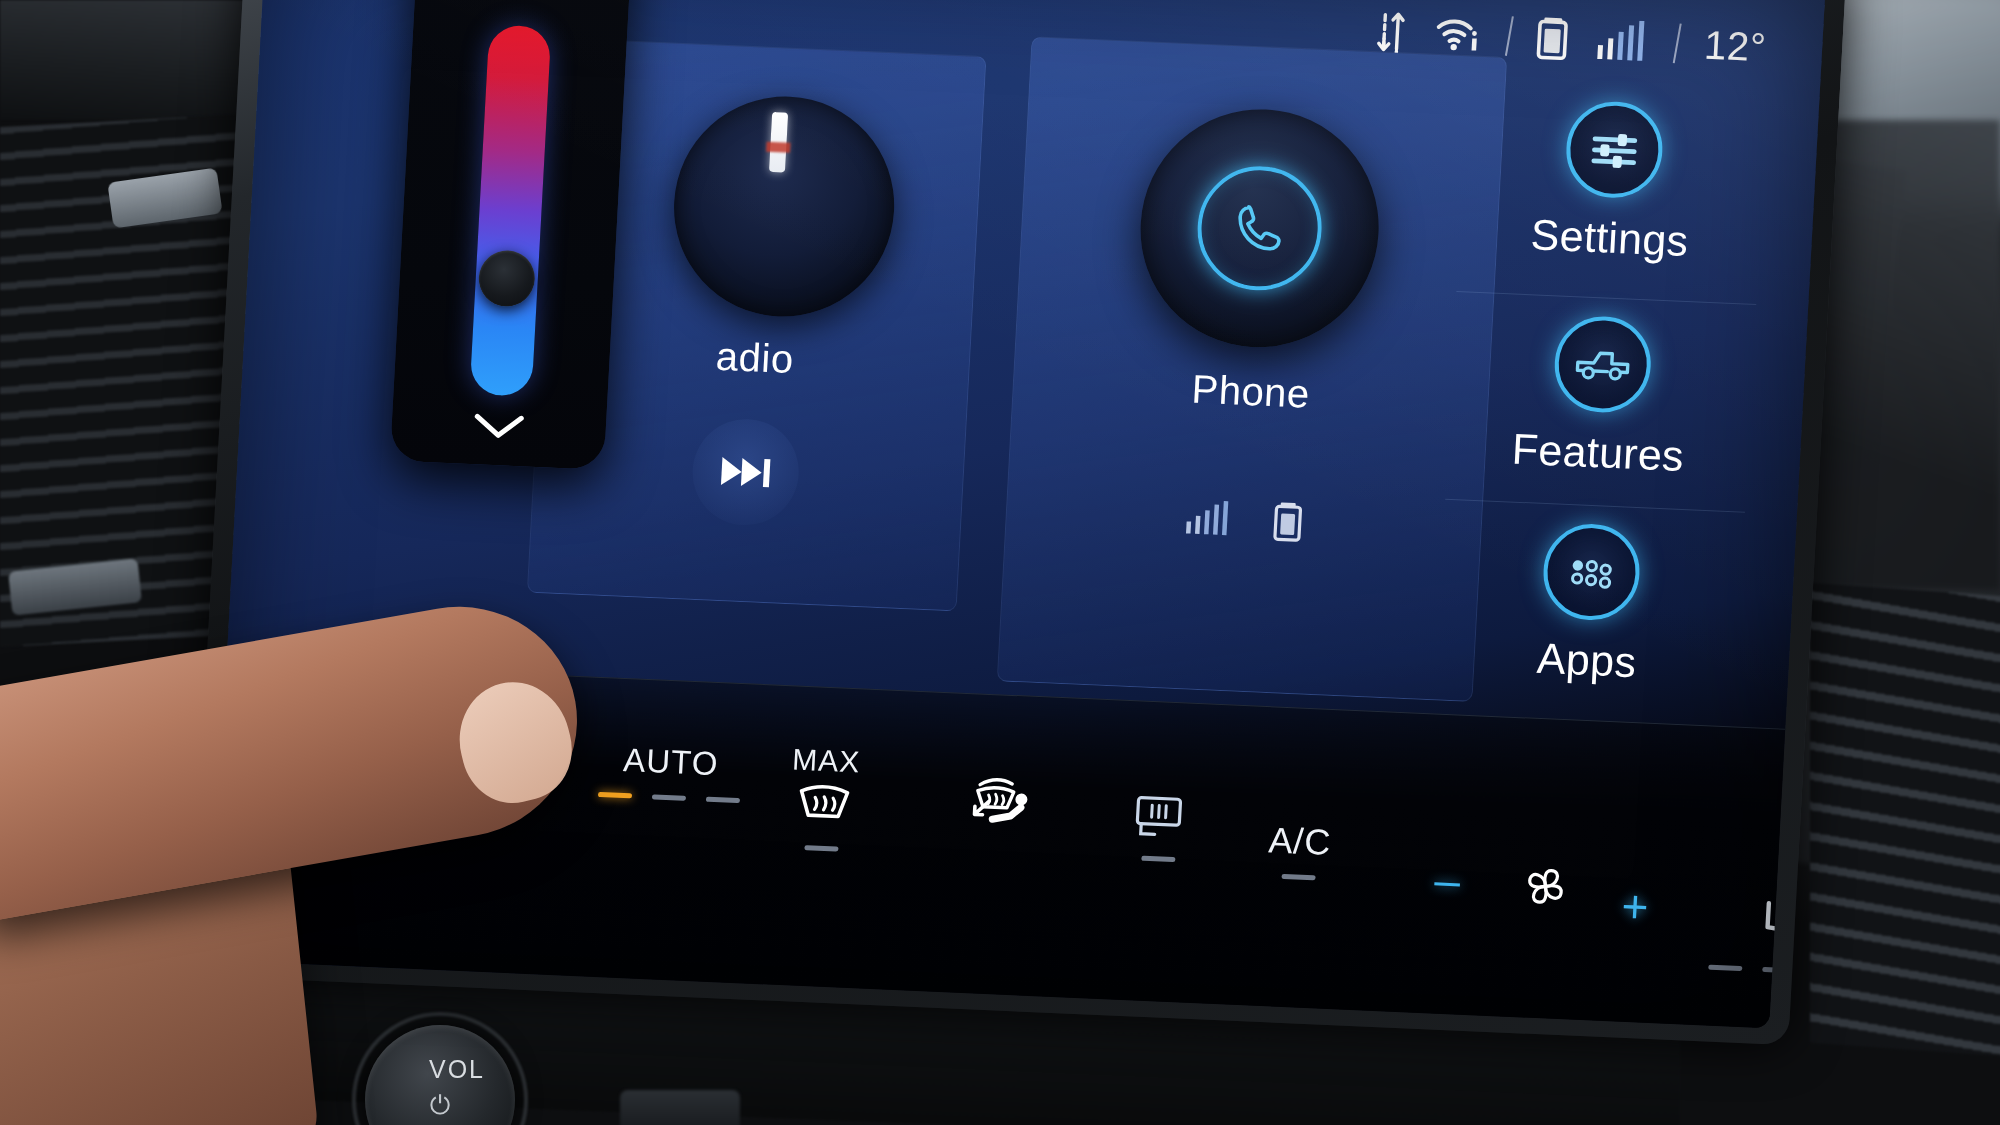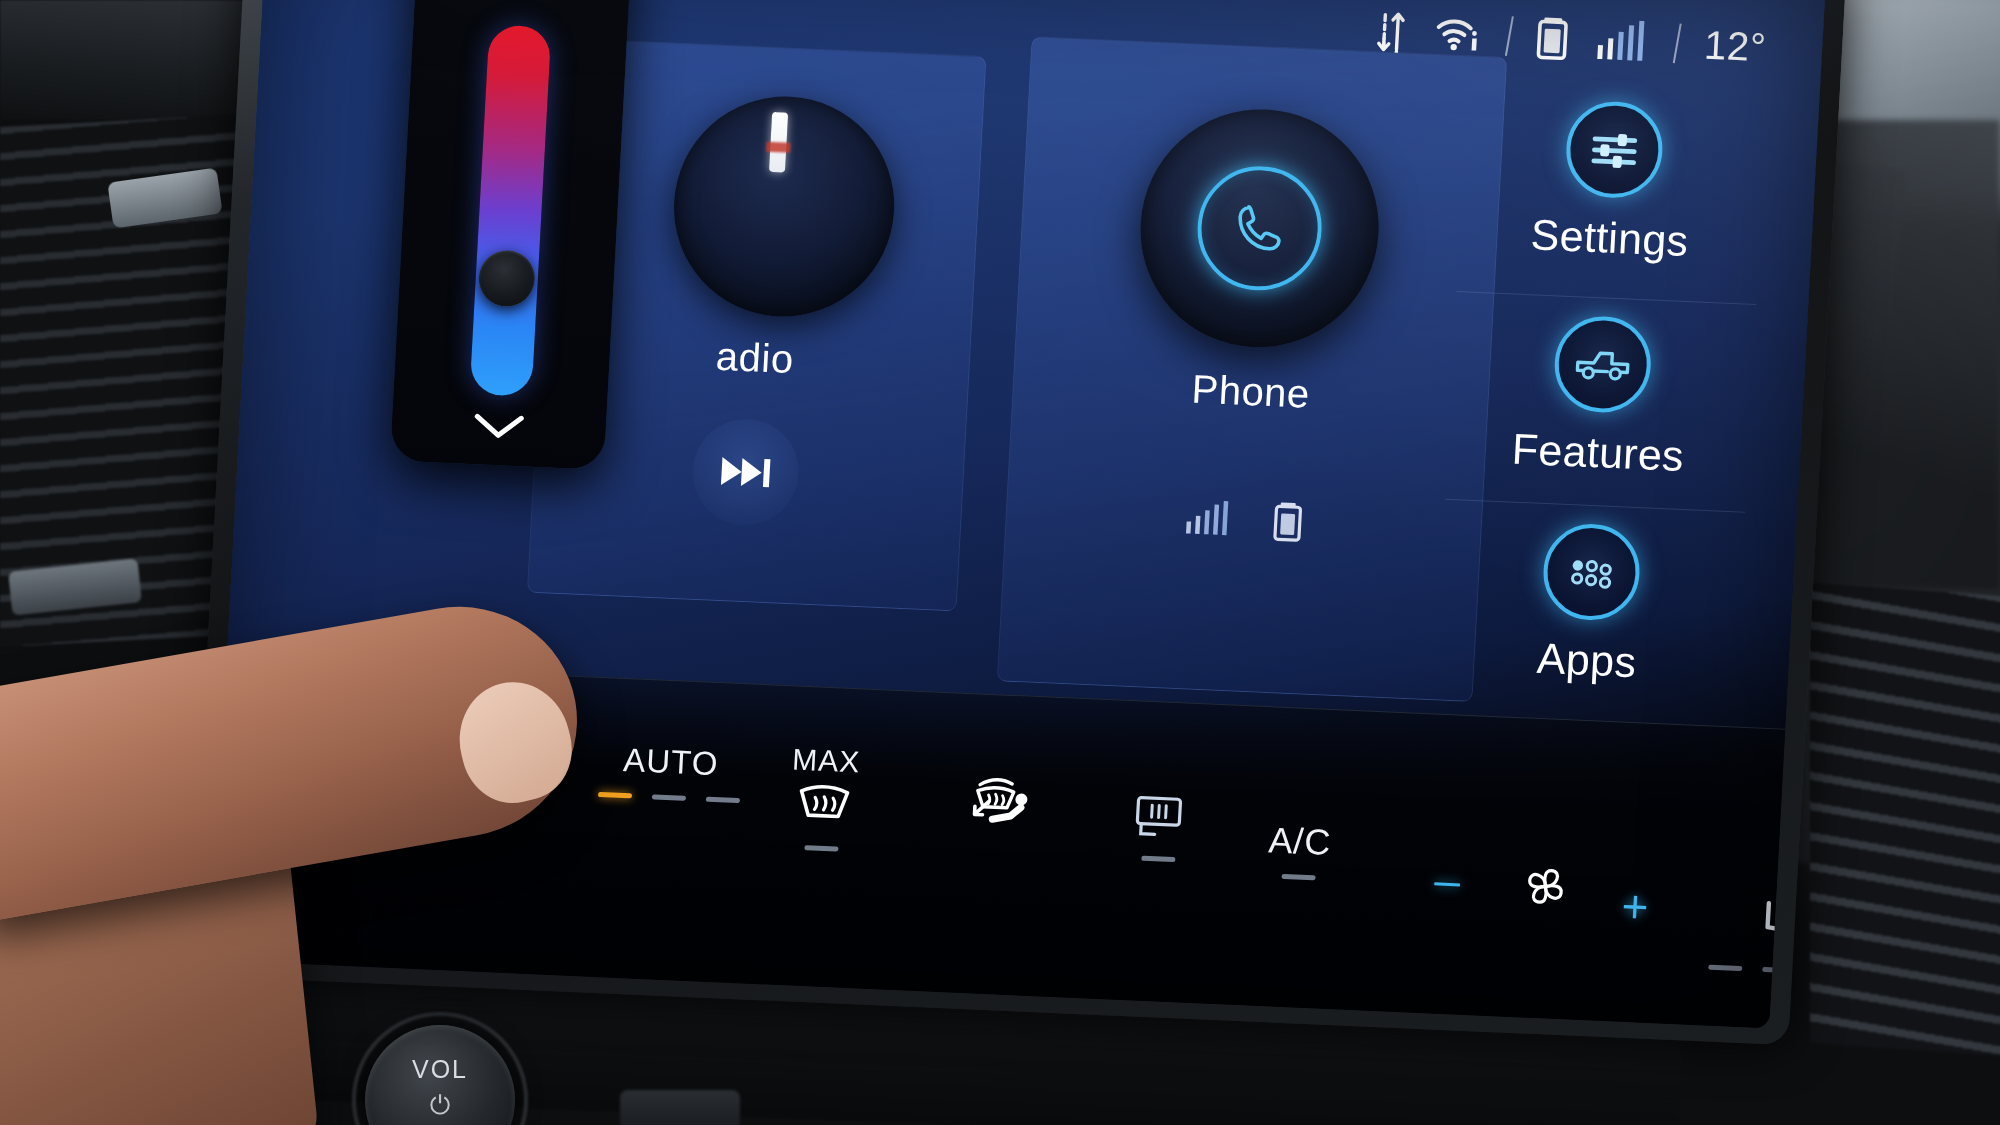--- a/index.html
+++ b/index.html
@@ -49,21 +49,21 @@
   
   .console { position:absolute; left:230px; top:870px; width:1450px; height:255px;
       background:linear-gradient(180deg,#1d2024 0%,#0f1113 60%,#090a0b 100%);
       transform:skewY(2.2deg); filter:blur(.8px); }
   .vol-knob { position:absolute; left:365px; top:1025px; width:150px; height:150px;
       border-radius:50%;
       background:radial-gradient(circle at 42% 32%,#41464c 0%,#24282c 52%,#0e1012 100%);
       box-shadow:0 0 24px rgba(0,0,0,.85), inset 0 2px 6px rgba(255,255,255,.12); }
   .vol-ring { position:absolute; left:352px; top:1012px; width:176px; height:176px;
       border-radius:50%; border:4px solid #4c5258; opacity:.55; filter:blur(1px); }
-  .vol-label { position:absolute; left:395px; top:1055px; width:90px; text-align:center;
+  .vol-label { position:absolute; left:395px; top:1055px; width:90px; text-align:right;
       color:#d9dde1; font-size:25px; letter-spacing:2px; filter:blur(.4px); }
   .vol-power { position:absolute; left:395px; top:1090px; width:90px; text-align:center;
       color:#c3c8cd; font-size:26px; filter:blur(.4px); }
   .btn-blob { position:absolute; left:620px; top:1090px; width:120px; height:46px;
       border-radius:8px; background:linear-gradient(180deg,#2a2e33,#15181b); filter:blur(1.4px); }
 
   
   #screen-wrap { position:absolute; left:218px; top:-64px; width:1600px; height:1075px;
       transform:rotate(3.1deg) skewY(-0.6deg); transform-origin:50% 50%; }
   #bezel { position:absolute; inset:0; border-radius:26px;

